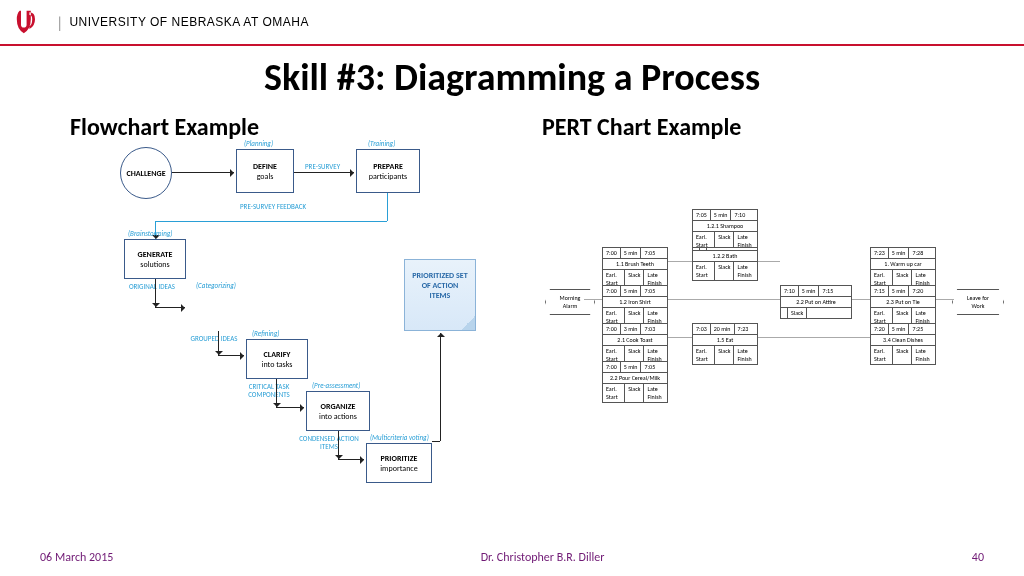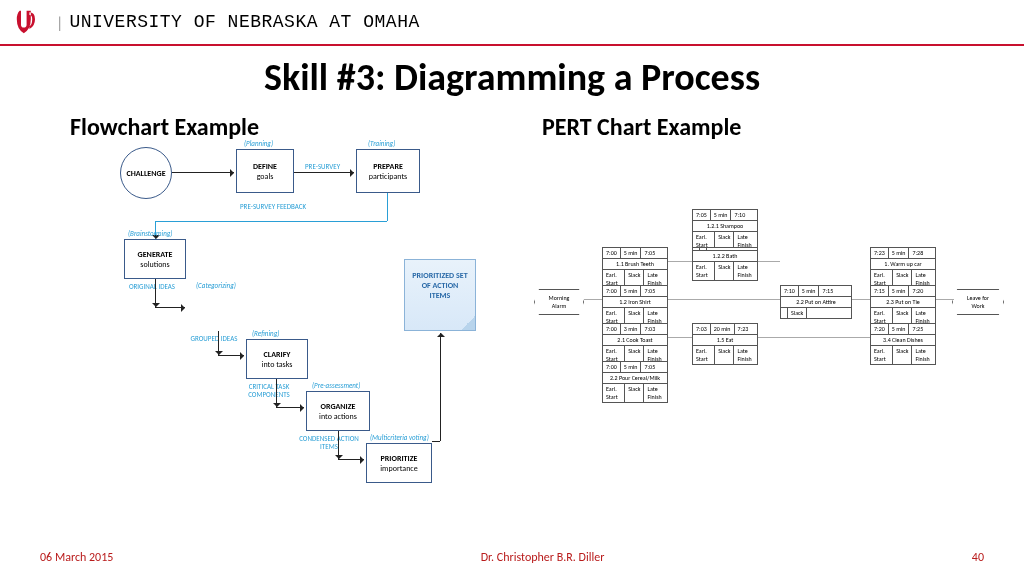--- a/index.html
+++ b/index.html
@@ -1,19 +1,19 @@
 <!DOCTYPE html>
 <html><head>
 <meta charset="utf-8">
 <style>
 *{margin:0;padding:0;box-sizing:border-box}
 body{width:1024px;height:576px;font-family:Calibri,Arial,sans-serif;background:#fff;position:relative;overflow:hidden}
 .header{display:flex;align-items:center;padding:8px 14px;border-bottom:2px solid #c8102e}
 .logo{width:28px;height:28px;margin-right:8px}
-.univ{font-family:Liberation Mono, monospace;font-size:18px;letter-spacing:.5px;color:#000}
+.univ{font-family:Liberation Sans, sans-serif;font-size:12px;letter-spacing:.5px;color:#000}
 .sep{color:#999;margin:0 6px}
 .title{font-size:38px;font-weight:700;text-align:center;margin-top:8px}
 .subtitles{display:flex;margin-top:12px}
 .sub-left{width:50%;font-size:24px;font-weight:700;padding-left:70px}
 .sub-right{width:50%;font-size:24px;font-weight:700;padding-left:30px}
 .content{display:flex;height:360px}
 .col{width:50%;position:relative}
 
 
 .fc{position:relative;width:100%;height:100%;font-size:8px}
@@ -39,21 +39,21 @@
 .pnode .toprow{display:flex;border-bottom:1px solid #555}
 .pnode .toprow div{padding:1px 3px;border-right:1px solid #555}
 .pnode .toprow div:last-child{border-right:none}
 .pnode .mid{padding:1px 3px;border-bottom:1px solid #555;text-align:center}
 .pnode .botrow{display:flex}
 .pnode .botrow div{padding:1px 3px;border-right:1px solid #555}
 .pnode .botrow div:last-child{border-right:none}
 .hex{position:absolute;border:1px solid #555;background:#fff;padding:4px 8px;font-size:6px;text-align:center;clip-path:polygon(10% 0,90% 0,100% 50%,90% 100%,10% 100%,0 50%)}
 .pline{position:absolute;background:#aaa;height:1px}
 
-.footer{position:absolute;bottom:12px;left:0;right:0;display:flex;justify-content:space-between;padding:0 40px;font-size:12px;color:#b91c1c}
+.footer{position:absolute;bottom:12px;left:0;right:0;display:flex;justify-content:space-between;padding:0 40px;font-size:12px;color:#701a75}
 </style>
 </head>
 <body>
 
 <div class="header">
   <svg class="logo" viewBox="0 0 40 40">
       <path d="M8 4 Q4 8 4 16 Q4 30 14 36 Q24 30 24 16 L24 4 L18 4 L18 24 Q18 28 14 28 Q10 28 10 24 L10 4 Z M22 6 Q30 6 30 16 Q30 26 22 30 L22 26 Q26 24 26 16 Q26 10 22 10 Z" fill="#c8102e"></path>
     </svg>
   <span class="sep">|</span>
   <span class="univ">UNIVERSITY OF NEBRASKA AT OMAHA</span>
@@ -130,21 +130,21 @@
         </div>
 
   <div class="note" style="left:404px;top:118px"><span>PRIORITIZED SET OF ACTION ITEMS</span></div>
   <div class="arr arr-v ah-u" style="left:440px;top:192px;height:108px"></div>
   <div class="arr arr-h" style="left:432px;top:300px;width:8px"></div>
 </div>
 </div>
 
 <div class="col">
 <div class="pert">
-  <div class="hex" style="left:22px;top:148px;width:50px">Morning Alarm</div>
+  <div class="hex" style="left:33px;top:148px;width:50px">Morning Alarm</div>
   <div class="hex" style="left:440px;top:148px;width:52px">Leave for Work</div>
 
   <div class="pnode" style="left:90px;top:106px;width:66px">
           <div class="toprow">
             <div>7:00</div>
             <div>5 min</div>
             <div>7:05</div>
           </div>
           <div class="mid">1.1 Brush Teeth</div>
           <div class="botrow">

